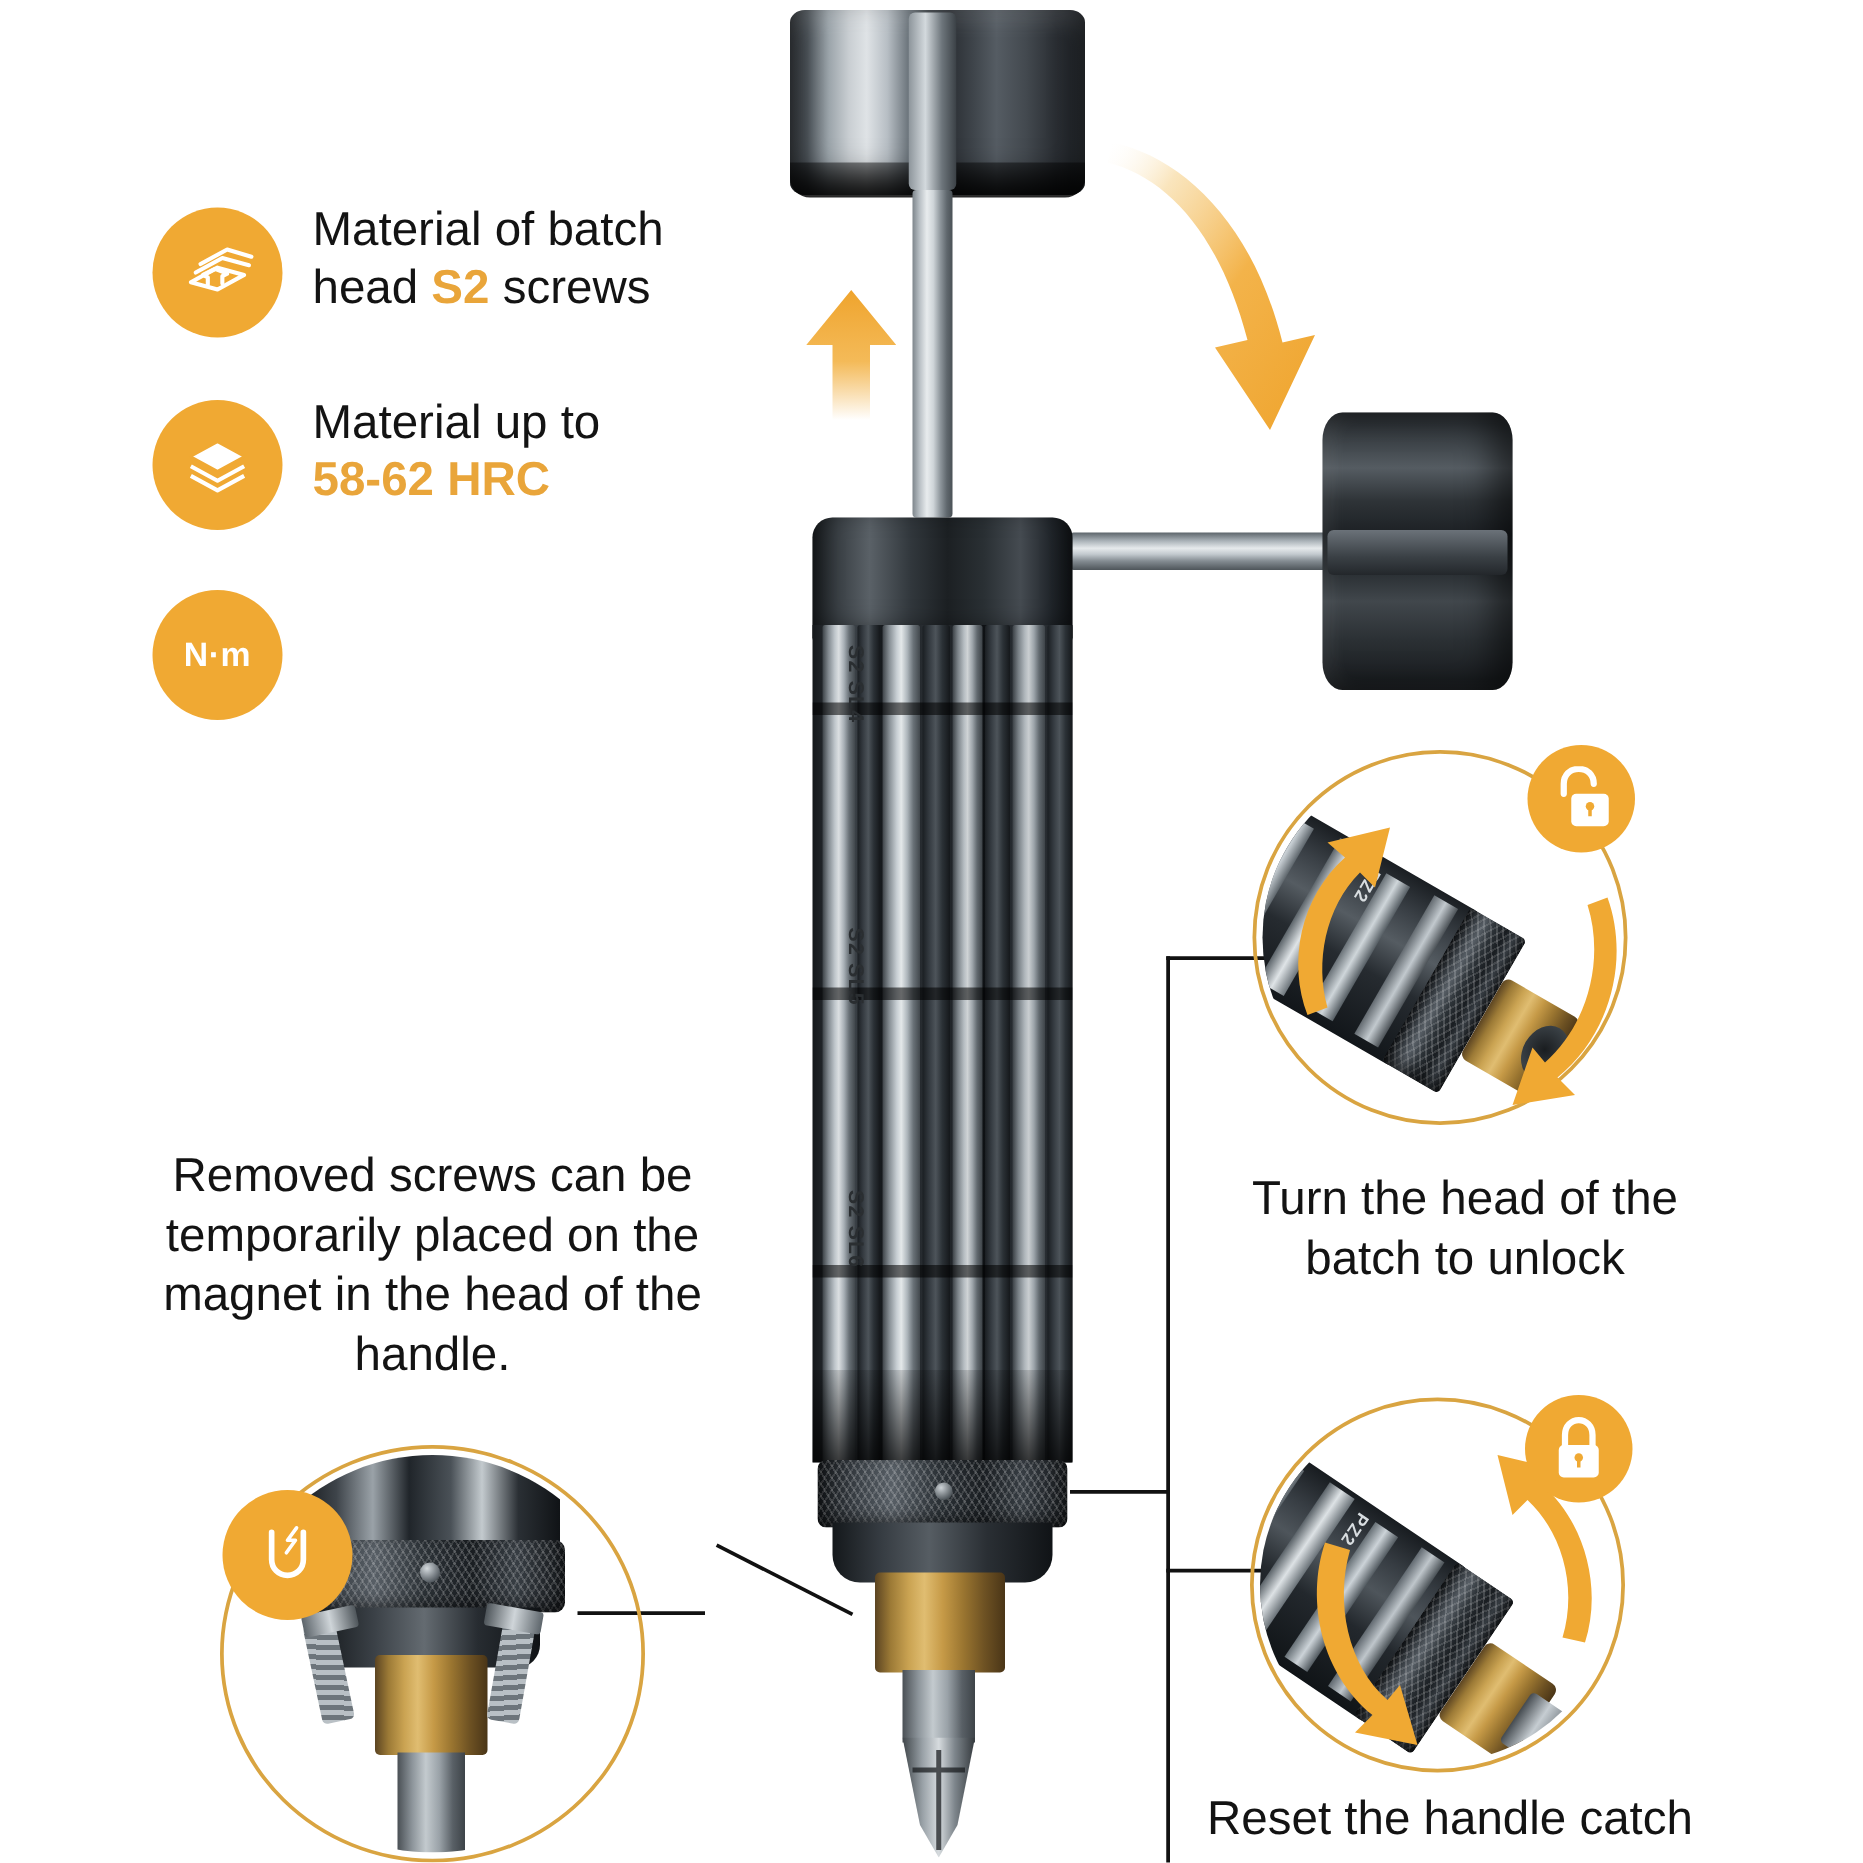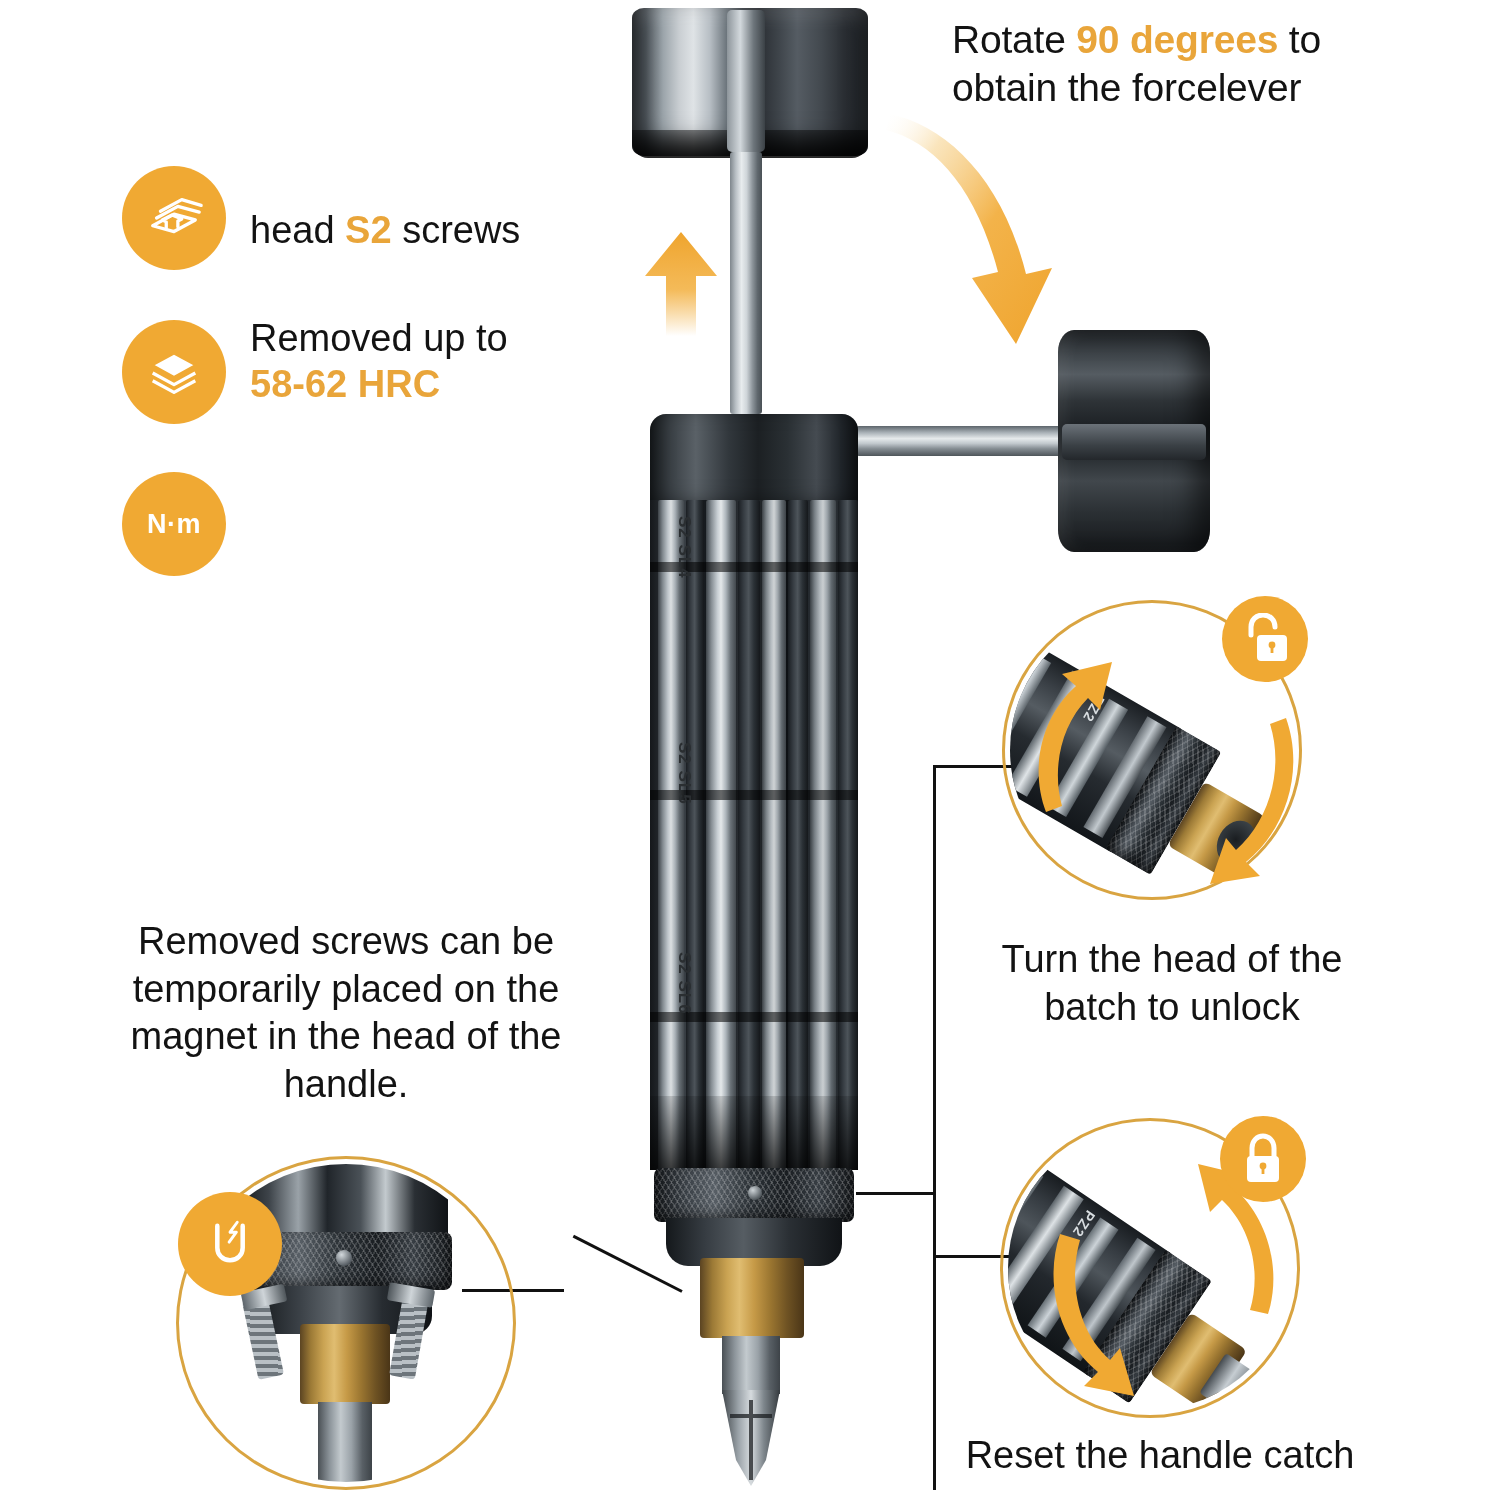--- a/index.html
+++ b/index.html
@@ -125,54 +125,50 @@
   
   .lead { background: #111; }
 
   .arrow-up svg, .arrow-curve svg { display:block; }
 </style>
 </head>
 <body>
 
 <div id="stage">
 
-  <div class="abs headline" style="left:952px; top:16px; width:520px;">
-    <span>Rotate </span><span class="hl">90 degrees</span><span> to</span><br>
-    <span>obtain the forcelever</span>
-  </div>
 
   <div class="abs" style="left:122px; top:162px; width:500px; height:120px;">
     <div class="badge abs" style="left:0; top:4px; width:104px; height:104px;">
       <svg width="62" height="62" viewBox="0 0 64 64" aria-hidden="true">
         <g fill="none" stroke="#fff" stroke-width="3.4" stroke-linejoin="round" stroke-linecap="round">
           <path d="M10 40 L32 28 L54 34 L32 46 Z"></path>
           <path d="M14 32 L36 20 L58 26"></path>
           <path d="M18 25 L40 13 L60 19"></path>
           <path d="M24 42 L24 36 L20 34 L30 29 L40 33 L36 35 L36 41"></path>
         </g>
       </svg>
     </div>
     <div class="abs feat-text" style="left:128px; top:0px; width:370px;">
-      <br>
+      <span>Material of batch</span><br>
       <span>head </span><span class="hl">S2</span><span> screws</span>
     </div>
   </div>
 
   <div class="abs" style="left:122px; top:316px; width:500px; height:120px;">
     <div class="badge abs" style="left:0; top:4px; width:104px; height:104px;">
       <svg width="62" height="62" viewBox="0 0 64 64" aria-hidden="true">
         <g fill="none" stroke="#fff" stroke-width="3.4" stroke-linejoin="round">
           <path d="M32 13 L54 25 L32 37 L10 25 Z" fill="#fff" stroke="#F0A933" stroke-width="2"></path>
           <path d="M10 33 L32 45 L54 33"></path>
           <path d="M10 41 L32 53 L54 41"></path>
         </g>
       </svg>
     </div>
     <div class="abs feat-text" style="left:128px; top:0px; width:370px;">
-      <span>Removed up to</span><br>
+      <span>Material up to</span><br>
       <span class="hl">58-62 HRC</span>
     </div>
   </div>
 
   <div class="abs" style="left:122px; top:462px; width:520px; height:120px;">
     <div class="badge abs" style="left:0; top:10px; width:104px; height:104px;">
       <span class="badge-text" style="font-size:27px;">N·m</span>
     </div>
   </div>
 

